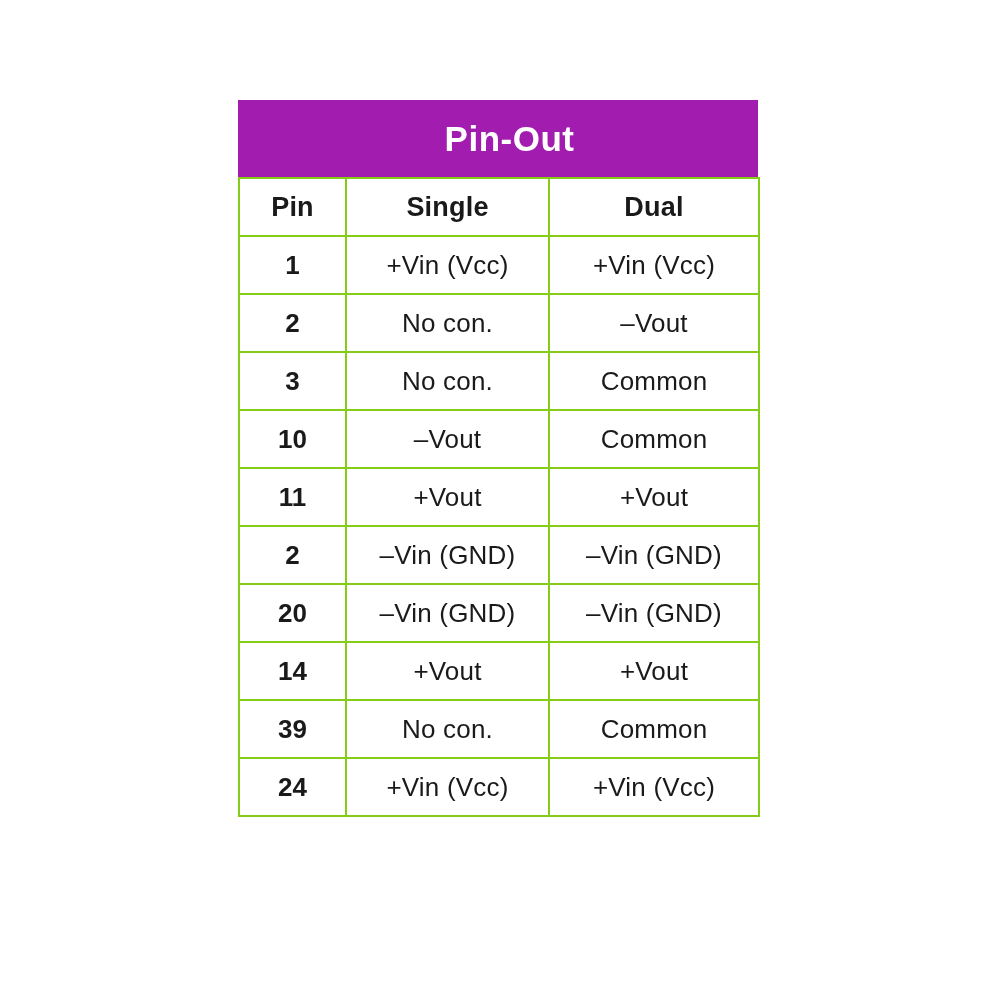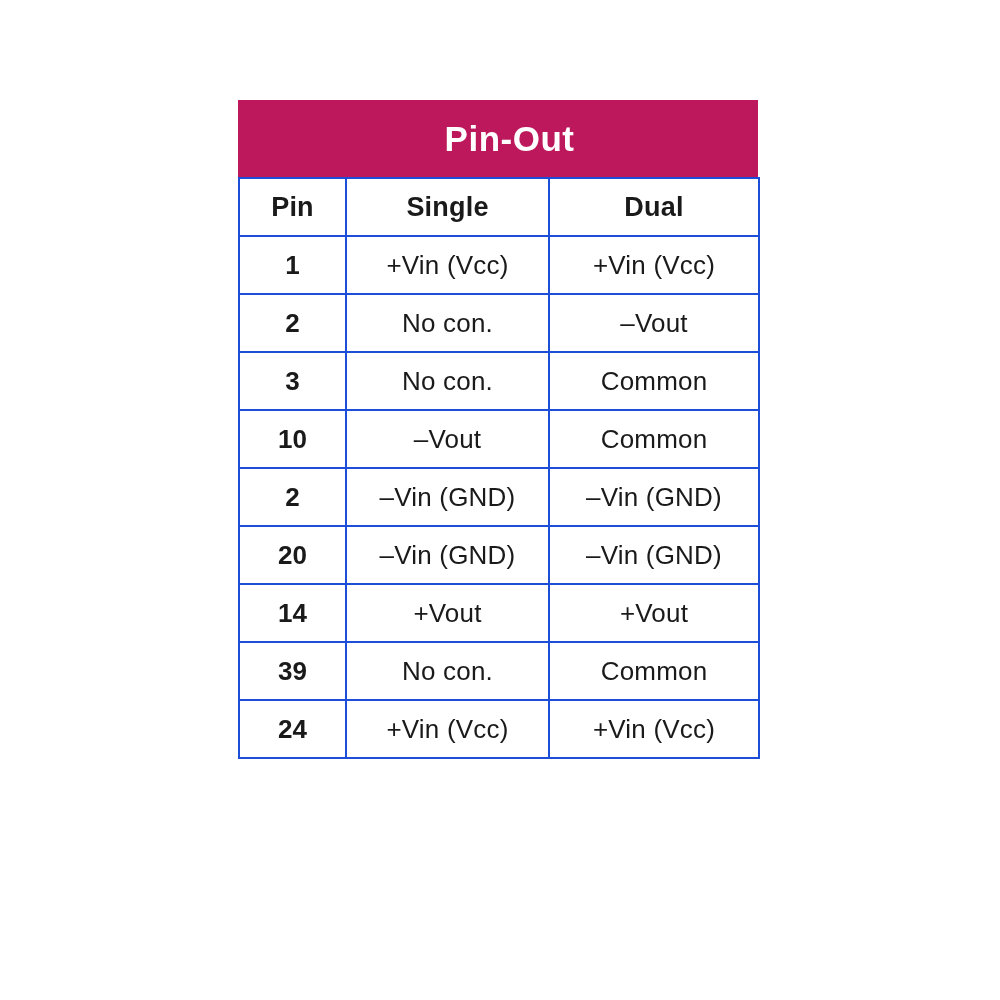--- a/index.html
+++ b/index.html
@@ -27,21 +27,21 @@
     position: absolute;
     left: 238px;
     top: 100px;
     width: 520px;
   }
 
   .table-title {
     box-sizing: border-box;
     width: 100%;
     height: 77px;
-    background: #be185d;
+    background: #a21caf;
     color: #ffffff;
     font-size: 35px;
     font-weight: bold;
     letter-spacing: 0.5px;
     display: flex;
     align-items: center;
     justify-content: center;
     line-height: 1;
     padding-left: 23px;
   }
@@ -52,21 +52,21 @@
     table-layout: fixed;
     background: #ffffff;
   }
 
   table.pinout col.c-pin    { width: 107px; }
   table.pinout col.c-single { width: 203px; }
   table.pinout col.c-dual   { width: 210px; }
 
   table.pinout th,
   table.pinout td {
-    border: 2px solid #1d4ed8;
+    border: 2px solid #84cc16;
     height: 56px;
     padding: 0 2px;
     text-align: center;
     vertical-align: middle;
     color: #1a1a1a;
     line-height: 1;
   }
 
   table.pinout th {
     font-size: 27px;
@@ -122,20 +122,25 @@
             <td class="pin-num">3</td>
             <td class="pin-val">No con.</td>
             <td class="pin-val">Common</td>
           </tr>
           <tr>
             <td class="pin-num">10</td>
             <td class="pin-val">–Vout</td>
             <td class="pin-val">Common</td>
           </tr>
           <tr>
+            <td class="pin-num">11</td>
+            <td class="pin-val">+Vout</td>
+            <td class="pin-val">+Vout</td>
+          </tr>
+          <tr>
             <td class="pin-num">2</td>
             <td class="pin-val">–Vin (GND)</td>
             <td class="pin-val">–Vin (GND)</td>
           </tr>
           <tr>
             <td class="pin-num">20</td>
             <td class="pin-val">–Vin (GND)</td>
             <td class="pin-val">–Vin (GND)</td>
           </tr>
           <tr>

